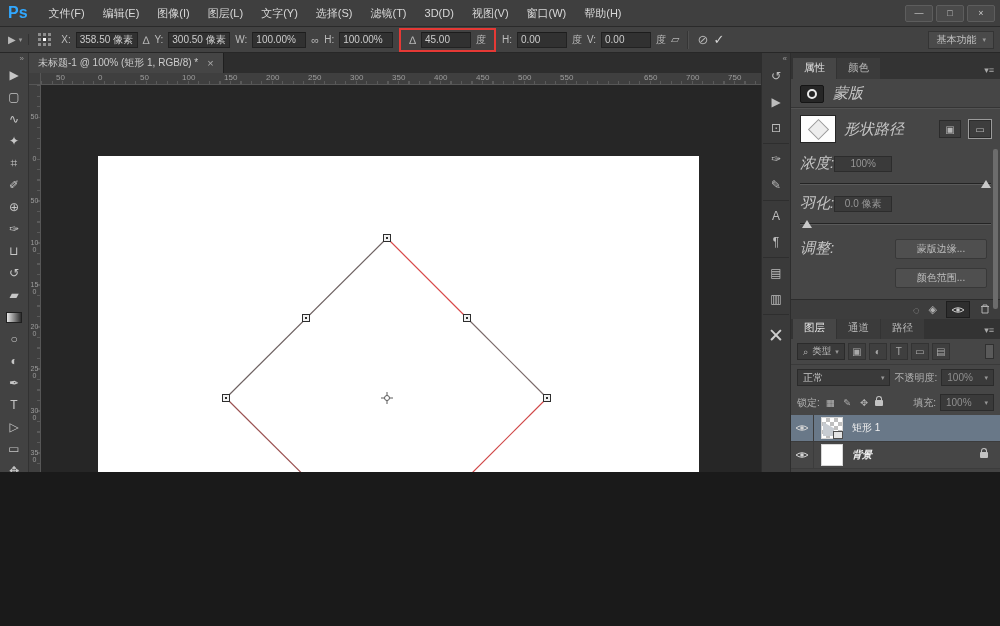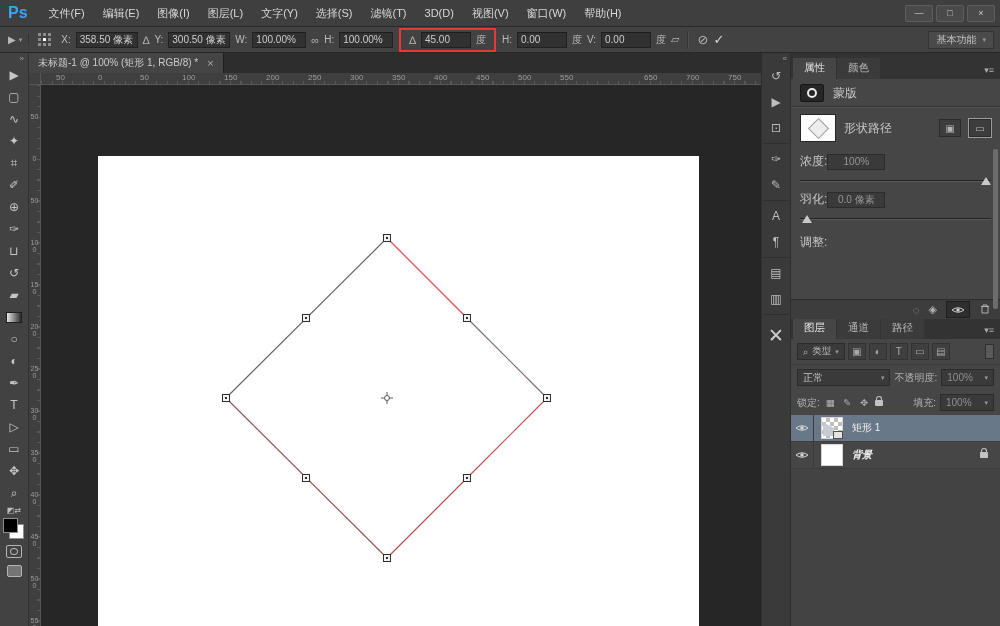--- a/index.html
+++ b/index.html
@@ -1,16 +1,16 @@
 <!DOCTYPE html>
 <html><head>
 <meta charset="utf-8">
 <style>
   html,body{margin:0;padding:0;background:#1a1a1a;}
-  .app{position:relative;width:1000px;height:626px;background:#434343;overflow:hidden;
+  .app{position:relative;width:1000px;height:472px;background:#434343;overflow:hidden;
        font-family:"Liberation Sans","DejaVu Sans",sans-serif;color:#ccc;user-select:none;}
 
   
   .menubar{display:flex;align-items:center;height:26px;background:#3f3f3f;border-bottom:1px solid #2a2a2a;padding-left:6px;}
   .ps-logo{font-weight:bold;font-size:16px;color:#31a8ff;margin:0 12px 0 2px;letter-spacing:0;}
   .menu-item{font-size:11px;color:#d8d8d8;padding:8px 9px;line-height:25px;white-space:nowrap;}
   .win-controls{margin-left:auto;display:flex;gap:3px;margin-right:5px;}
   .win-btn{width:26px;height:15px;border:1px solid #5d5d5d;background:#4a4a4a;color:#c9c9c9;
            font-size:9px;display:flex;align-items:center;justify-content:center;border-radius:2px;}
 
@@ -84,21 +84,21 @@
   .ptabs{height:20px;display:flex;align-items:flex-end;background:#333;padding-left:2px;}
   .ptab{font-size:10.5px;padding:3px 11px 4px;color:#b5b5b5;background:#3b3b3b;margin-right:1px;white-space:nowrap;}
   .ptab.active{background:#464646;color:#e2e2e2;}
   .ptab-menu{margin-left:auto;color:#aaa;font-size:9px;padding:0 6px 4px 0;}
 
   .props{height:240px;background:#464646;display:flex;flex-direction:column;position:relative;}
   .mask-row{display:flex;align-items:center;gap:9px;padding:5px 9px 4px;}
   .mask-icon{width:22px;height:16px;background:#262626;border:1px solid #151515;border-radius:2px;
              display:flex;align-items:center;justify-content:center;}
   .mask-icon::after{content:"";width:6px;height:6px;border:2px solid #ececec;border-radius:50%;}
-  .p-label{font-size:12px;color:#c6c6c6;}
+  .p-label{font-size:15px;color:#c6c6c6;font-style:italic;}
   .divider{height:0;border-top:1px solid #353535;border-bottom:1px solid #535353;}
   .shape-row{display:flex;align-items:center;gap:8px;padding:6px 9px;}
   .shape-thumb{width:34px;height:26px;background:#fdfdfd;border:1px solid #262626;display:flex;align-items:center;justify-content:center;flex:none;}
   .shape-thumb .dia{width:13px;height:13px;background:#ededed;border:1px solid #9a9a9a;transform:rotate(45deg);}
   .grow{flex:1;}
   .mini-btn{width:20px;height:16px;background:#3d3d3d;border:1px solid #2b2b2b;color:#b5b5b5;font-size:10px;
             display:flex;align-items:center;justify-content:center;flex:none;}
   .mini-btn.active{outline:1px solid #9b9b9b;}
   .slider-block{padding:5px 9px 0;}
   .slider-head{display:flex;align-items:center;margin-bottom:7px;}
@@ -393,20 +393,24 @@
           <div class="slider-head">
             <span class="p-label">羽化:</span>
             <span class="slider-value">0.0 像素</span>
           </div>
           <div class="slider-track">
             <span class="slider-thumb at-left"></span>
           </div>
         </div>
         <div class="adjust-row">
           <span class="p-label grow">调整:</span>
+          <span class="adjust-btns">
+            <span class="pbtn">蒙版边缘...</span>
+            <span class="pbtn">颜色范围...</span>
+          </span>
         </div>
         <div class="scrollbar"></div>
         <div class="props-footer">
           <span class="f-glyph">◌</span>
           <span class="f-glyph">◈</span>
           <span class="eye-box">
             <svg width="14" height="10" viewBox="0 0 14 10">
               <path d="M1 5 Q7 0.5 13 5 Q7 9.5 1 5 Z" fill="none" stroke="#c9c9c9" stroke-width="1"></path>
               <circle cx="7" cy="5" r="1.8" fill="#c9c9c9"></circle>
             </svg>

